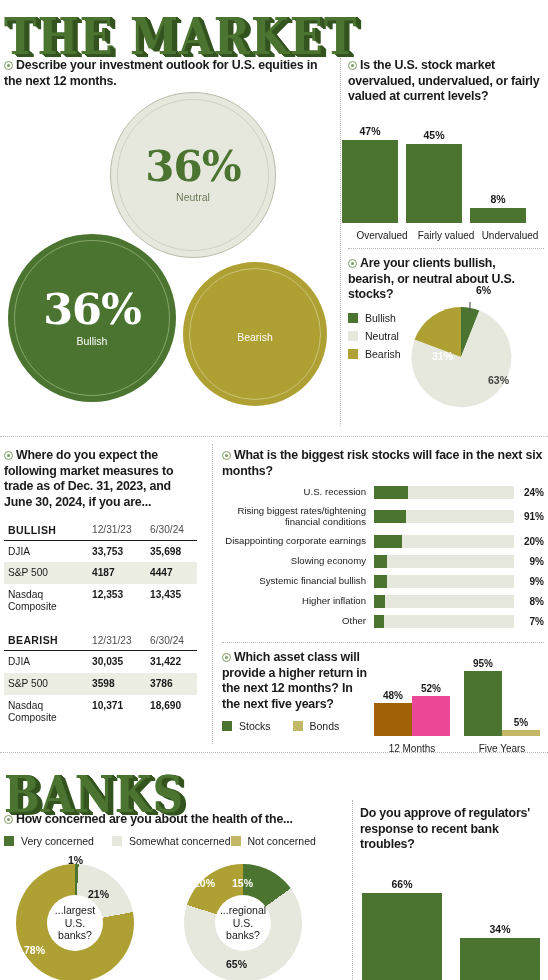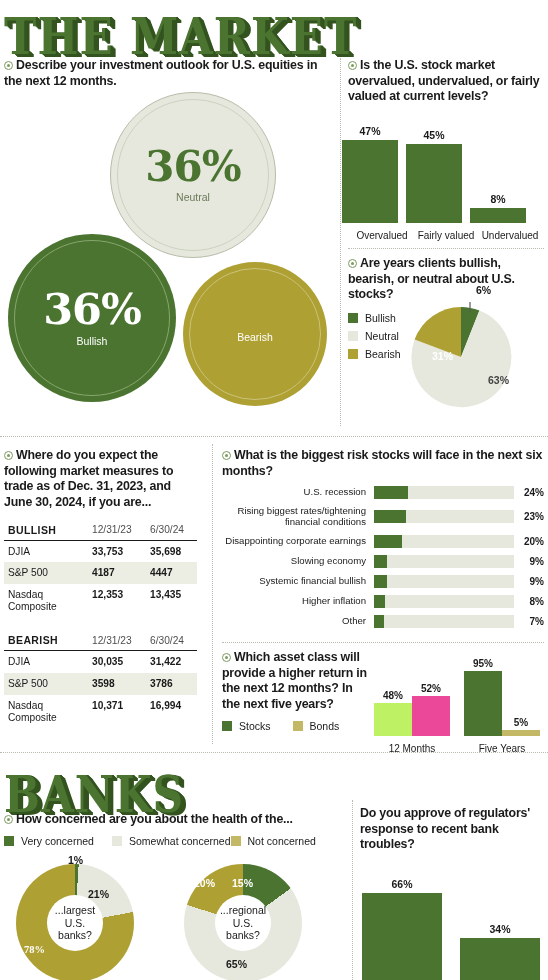--- a/index.html
+++ b/index.html
@@ -210,21 +210,21 @@
   <div style="position:relative;height:16px;margin-top:3px;">
     <div class="vbar-lbl" style="position:absolute;left:0px;width:68px;text-align:center;">Overvalued</div>
     <div class="vbar-lbl" style="position:absolute;left:64px;width:68px;text-align:center;">Fairly valued</div>
     <div class="vbar-lbl" style="position:absolute;left:128px;width:68px;text-align:center;">Undervalued</div>
   </div>
   <div class="hdot" style="margin-top:6px;width:196px;"></div>
 </div>
 
 <div id="sec3">
   <div class="q" style="width:180px;">
-    <span class="bullet"></span><span>Are years clients bullish, bearish, or neutral about U.S. stocks?</span>
+    <span class="bullet"></span><span>Are your clients bullish, bearish, or neutral about U.S. stocks?</span>
   </div>
 
   <div id="pie-legend">
     <div class="lg">
       <span class="sw" style="background:#4a7430;"></span>
       <span>Bullish</span>
     </div>
     <div class="lg">
       <span class="sw" style="background:#e6e8de;"></span>
       <span>Neutral</span>
@@ -300,21 +300,21 @@
         <td class="v">31,422</td>
       </tr>
       <tr class="alt">
         <td>S&amp;P 500</td>
         <td class="v">3598</td>
         <td class="v">3786</td>
       </tr>
       <tr>
         <td>Nasdaq Composite</td>
         <td class="v">10,371</td>
-        <td class="v">16,994</td>
+        <td class="v">18,690</td>
       </tr>
     </tbody>
   </table>
 </div>
 
 <div class="vdot" style="position:absolute;left:212px;top:444px;height:300px;"></div>
 
 <div id="sec5">
   <div class="q">
     <span class="bullet"></span><span>What is the biggest risk stocks will face in the next six months?</span>
@@ -326,21 +326,21 @@
       <div class="rtrack">
         <div class="rfill" style="width:24%;"></div>
       </div>
       <div class="rval">24%</div>
     </div>
     <div class="rrow">
       <div class="rlbl">Rising biggest rates/tightening financial conditions</div>
       <div class="rtrack">
         <div class="rfill" style="width:23%;"></div>
       </div>
-      <div class="rval">23%</div>
+      <div class="rval">91%</div>
     </div>
     <div class="rrow">
       <div class="rlbl">Disappointing corporate earnings</div>
       <div class="rtrack">
         <div class="rfill" style="width:20%;"></div>
       </div>
       <div class="rval">20%</div>
     </div>
     <div class="rrow">
       <div class="rlbl">Slowing economy</div>
@@ -385,21 +385,21 @@
       <span>Stocks</span>
     </div>
     <div class="lg">
       <span class="sw" style="background:#c3b865;"></span>
       <span>Bonds</span>
     </div>
   </div>
 
   <div id="ac-chart">
     <div class="gbars" style="left:0px;">
-      <div class="gbar" style="height:33px;background:#bef264;">
+      <div class="gbar" style="height:33px;background:#a16207;">
         <span>48%</span>
       </div>
       <div class="gbar" style="height:40px;background:#ec4899;">
         <span>52%</span>
       </div>
     </div>
     <div class="gbars" style="left:90px;">
       <div class="gbar" style="height:65px;background:#4a7430;">
         <span>95%</span>
       </div>
@@ -438,21 +438,21 @@
     </div>
   </div>
 
   <div class="donut-wrap" style="left:12px;top:52px;">
     <div class="donut" style="background:conic-gradient(#4a7430 0deg 3.6deg, #e6e8de 3.6deg 79.2deg, #aea033 79.2deg 360deg);">
       <div class="hole">...largest U.S. banks?</div>
     </div>
   </div>
   <div class="dlbl" style="left:64px;top:42px;">1%</div>
   <div class="dlbl" style="left:84px;top:76px;">21%</div>
-  <div class="dlbl" style="left:20px;top:132px;color:#ffffff;font-family:Liberation Serif, serif;">78%</div>
+  <div class="dlbl" style="left:20px;top:132px;color:#ffffff;">78%</div>
 
   <div class="donut-wrap" style="left:180px;top:52px;">
     <div class="donut" style="background:conic-gradient(#4a7430 0deg 54deg, #e6e8de 54deg 288deg, #aea033 288deg 360deg);">
       <div class="hole">...regional U.S. banks?</div>
     </div>
   </div>
   <div class="dlbl" style="left:228px;top:65px;color:#ffffff;">15%</div>
   <div class="dlbl" style="left:222px;top:146px;">65%</div>
   <div class="dlbl" style="left:190px;top:65px;color:#ffffff;">20%</div>
 </div>

